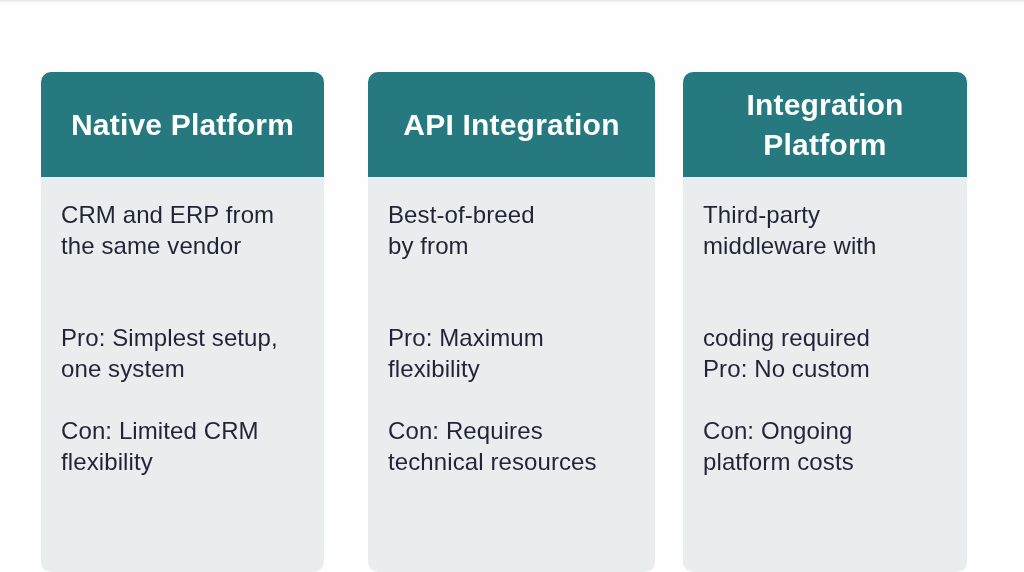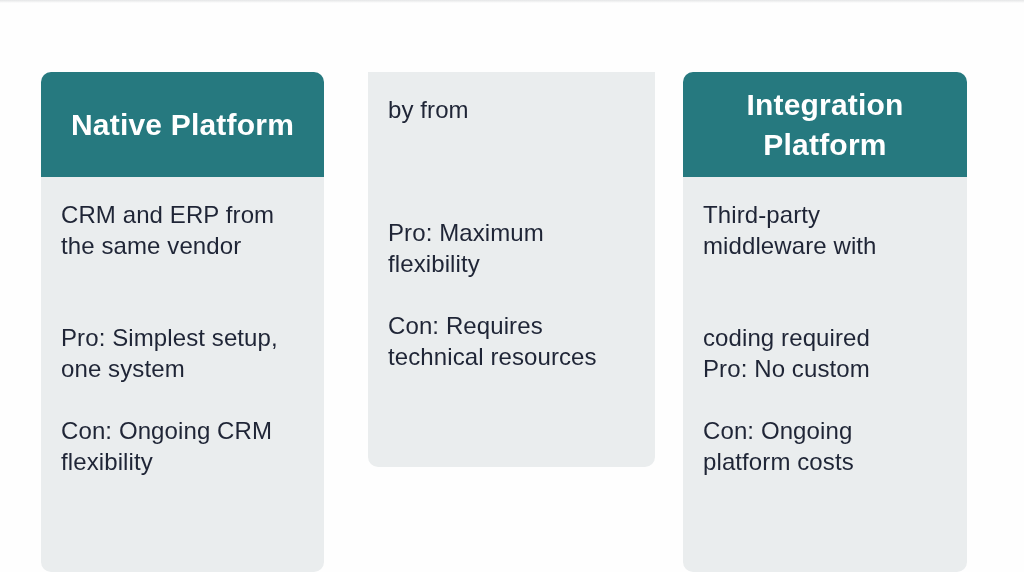--- a/index.html
+++ b/index.html
@@ -80,29 +80,33 @@
     <div class="card-body">
       <p class="desc">
         <span class="line">CRM and ERP from</span>
         <span class="line">the same vendor</span>
       </p>
       <p class="pro">
         <span class="line"><b class="lbl">Pro:</b> <span>Simplest setup,</span></span>
         <span class="line">one system</span>
       </p>
       <p class="con">
-        <span class="line"><b class="lbl">Con:</b> <span>Ongoing CRM</span></span>
+        <span class="line"><b class="lbl">Con:</b> <span>Limited CRM</span></span>
         <span class="line">flexibility</span>
       </p>
     </div>
   </section>
 
   <section class="card" id="card-1">
+    <header class="card-header">
+      <h2 class="card-title">API Integration</h2>
+    </header>
     <div class="card-body">
       <p class="desc">
+        <span class="line">Best-of-breed</span>
         <span class="line">by from</span>
       </p>
       <p class="pro">
         <span class="line"><b class="lbl">Pro:</b> <span>Maximum</span></span>
         <span class="line">flexibility</span>
       </p>
       <p class="con">
         <span class="line"><b class="lbl">Con:</b> <span>Requires</span></span>
         <span class="line">technical resources</span>
       </p>

